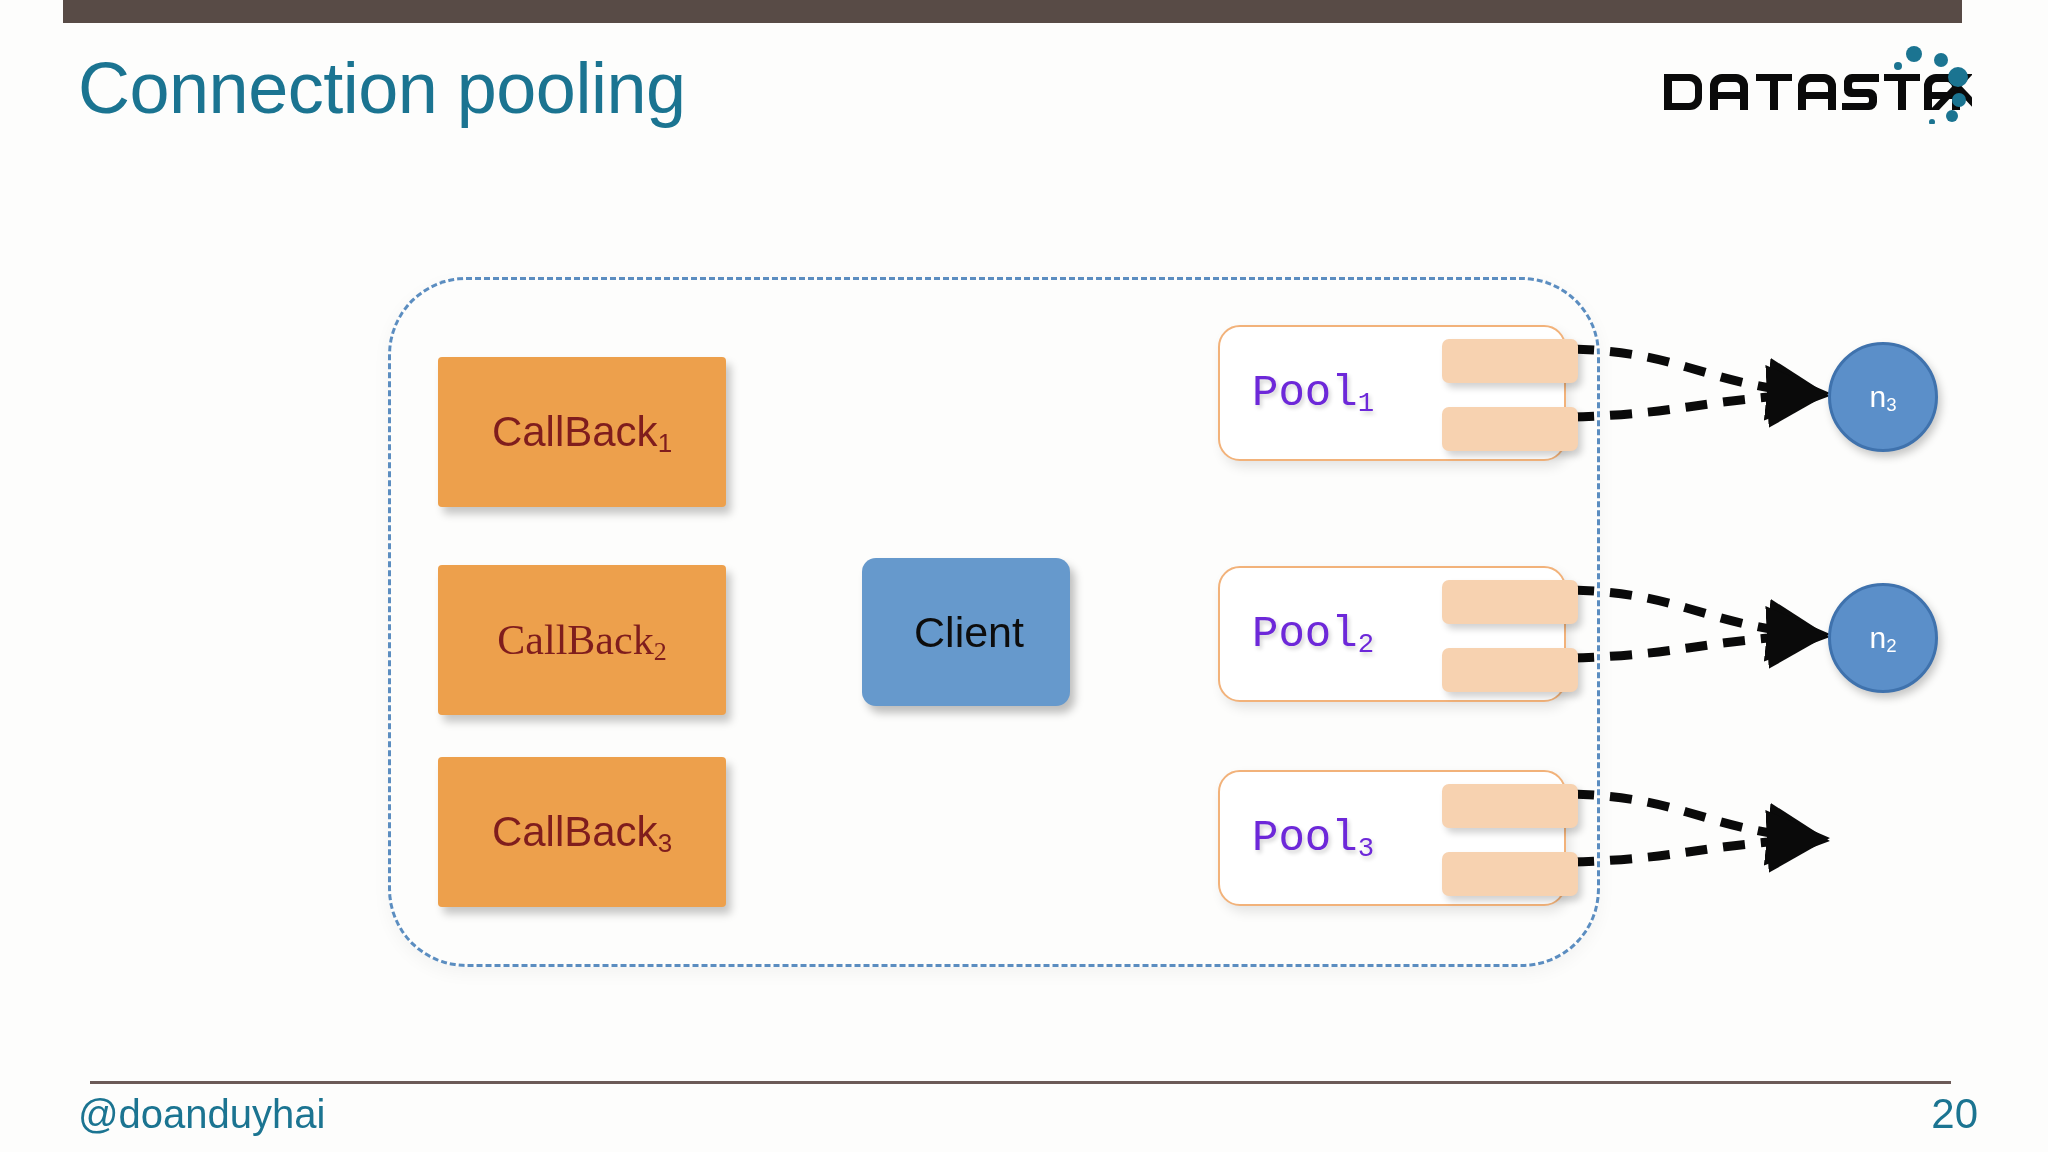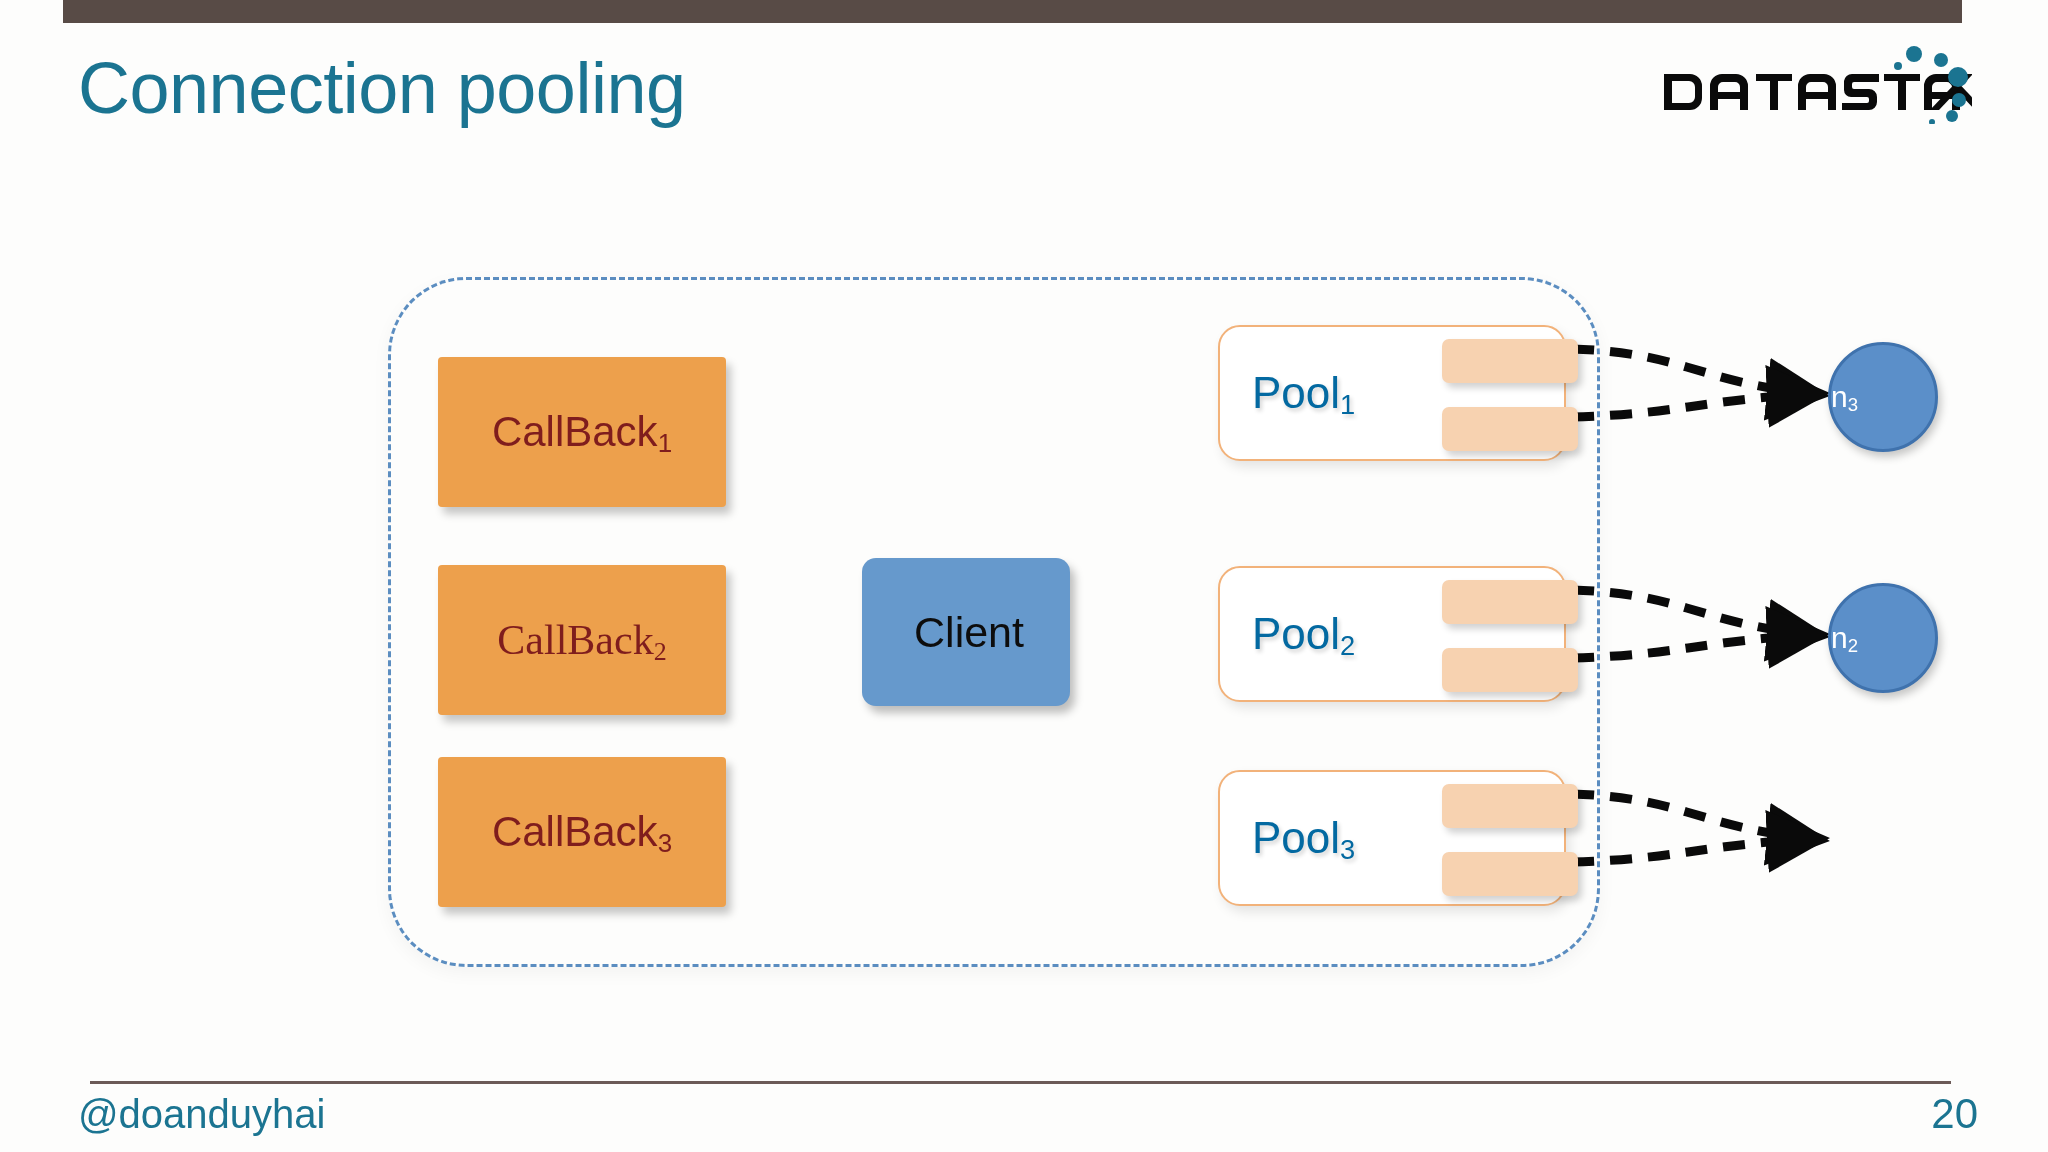--- a/index.html
+++ b/index.html
@@ -73,40 +73,41 @@
     background:#ffffff;
     box-shadow:4px 6px 12px rgba(0,0,0,0.10);
     box-sizing:border-box;
   }
   .pool1{top:325px;}
   .pool2{top:566px;padding-left:23px;}
   .pool3{top:770px;}
 
   .pool-label{
     position:absolute;left:32px;top:50%;transform:translateY(-50%);
-    color:#0369a1;font-size:44px;line-height:1;
+    color:#6d28d9;font-size:44px;line-height:1;
     text-shadow:2px 3px 4px rgba(0,0,0,0.18);
     white-space:nowrap;
+    font-family:Liberation Mono, monospace;
   }
   .conns{position:absolute;right:-14px;top:12px;width:136px;height:112px;}
   .conn{
     position:absolute;left:0;width:136px;height:44px;
     background:#f7d2b0;
     border-radius:7px;
     box-shadow:4px 5px 7px rgba(0,0,0,0.18);
   }
   .conn-a{top:0;}
   .conn-b{top:68px;}
 
   .node{
     position:absolute;width:104px;height:104px;border-radius:50%;
     background:#5b8fc9;
     border:3px solid #3f72ad;
     box-shadow:3px 5px 8px rgba(0,0,0,0.22);
-    display:flex;align-items:center;justify-content:flex-start;
+    display:flex;align-items:center;justify-content:center;
     color:#ffffff;font-size:30px;
   }
   .node1{left:1828px;top:342px;}
   .node2{left:1828px;top:583px;}
   .node3{left:1828px;top:787px;}
 
   sub{font-size:0.62em;vertical-align:baseline;position:relative;bottom:-0.22em;}
 
   
   .footer-rule{

